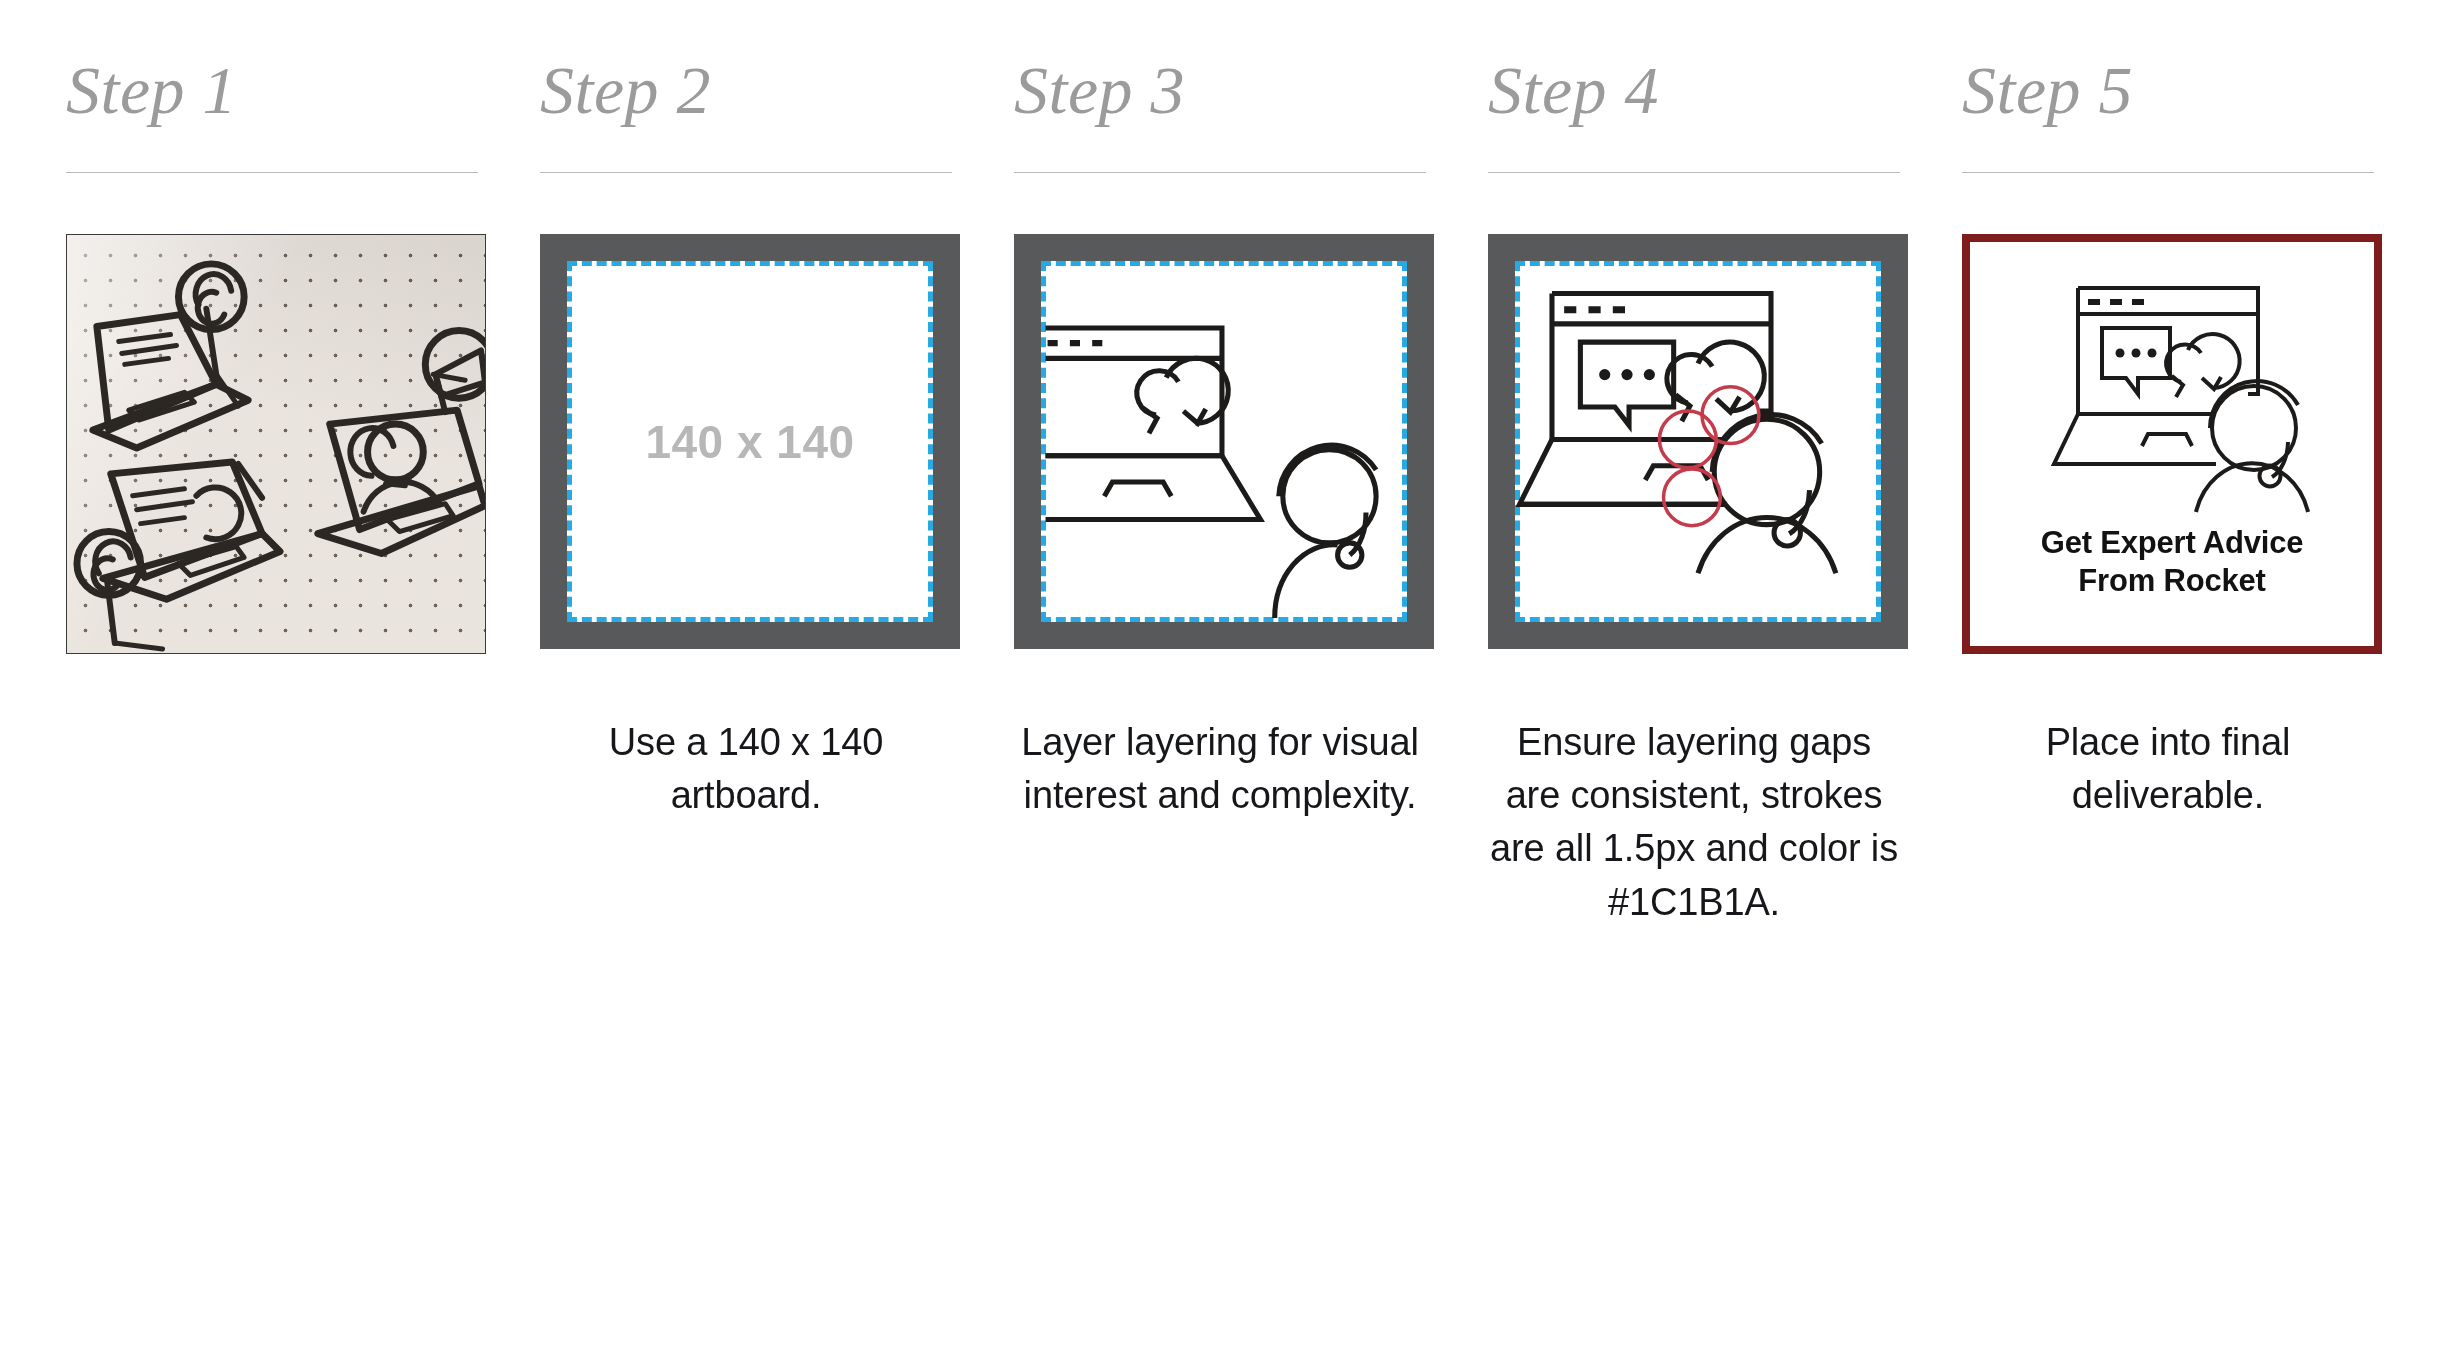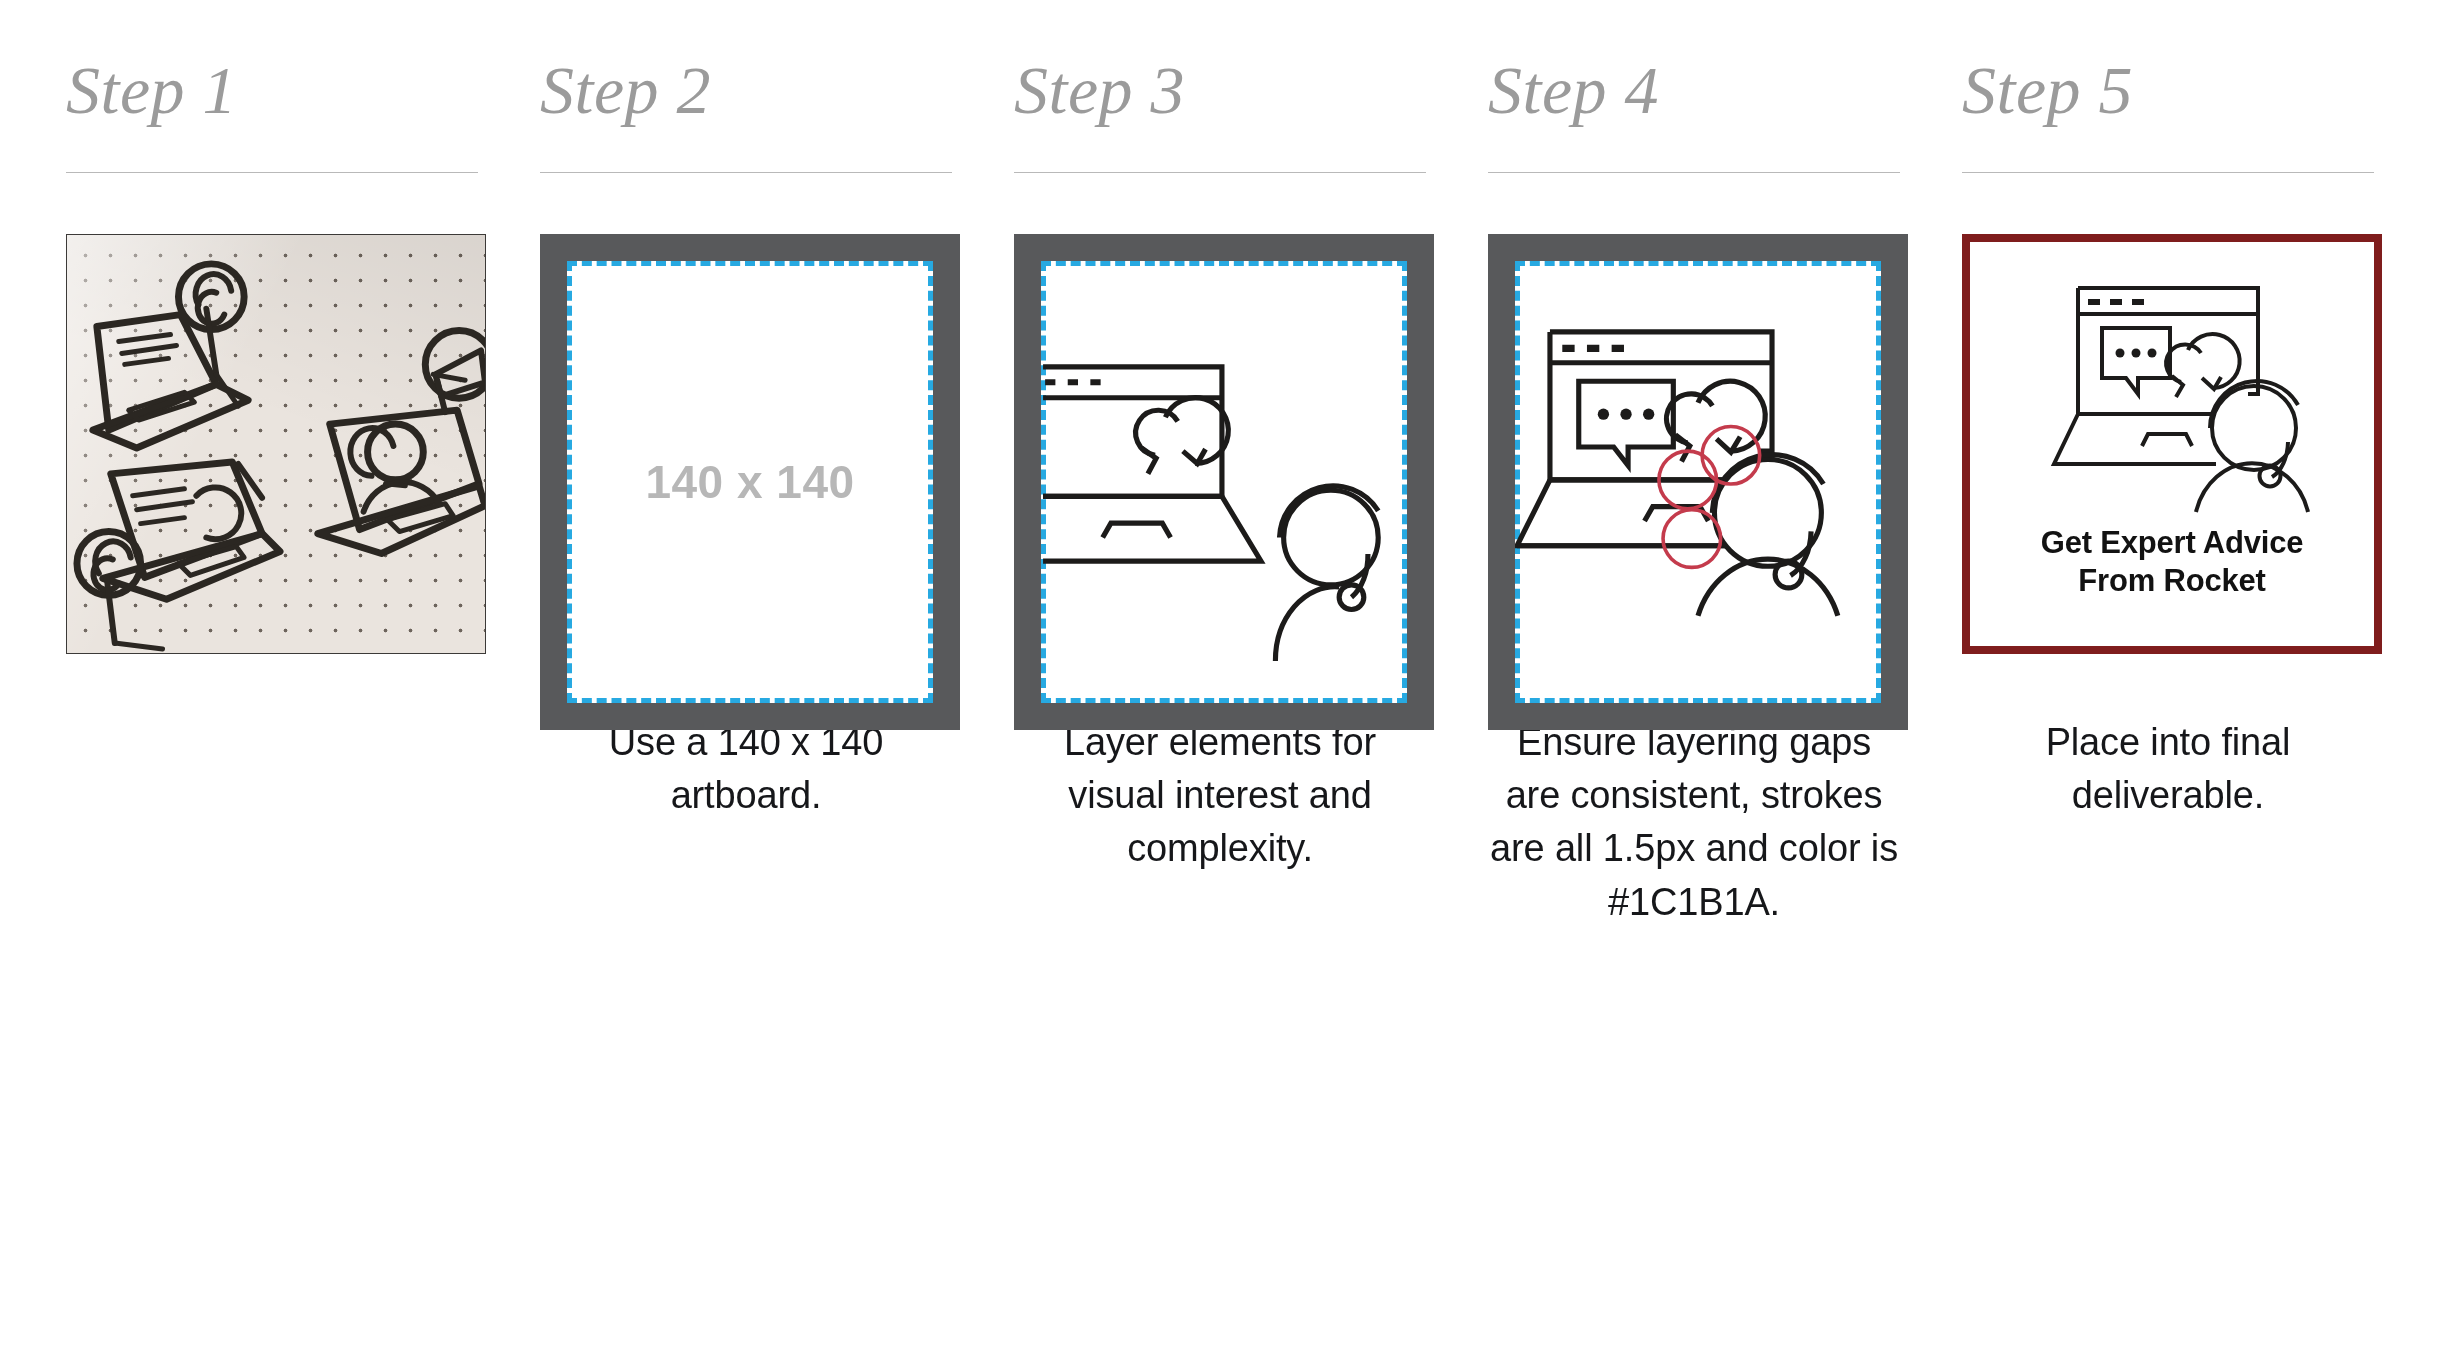--- a/index.html
+++ b/index.html
@@ -97,21 +97,21 @@
   .sketch-svg {
     position: absolute;
     inset: 0;
     width: 100%;
     height: 100%;
   }
 
   
   .artboard {
     width: 420px;
-    height: 496px;
+    height: 415px;
     box-sizing: border-box;
     background: #58595b;
     padding: 27px;
     position: relative;
   }
   .artboard-inner {
     width: 100%;
     height: 100%;
     background: #ffffff;
     box-sizing: border-box;
@@ -293,21 +293,21 @@
                 <path d="M232 232 a52 52 0 0 1 96 -26"></path>
                 <circle cx="302" cy="290" r="12"></circle>
                 <path d="M318 248 a30 46 0 0 1 -16 42"></path>
                 <path d="M228 352 a58 72 0 0 1 62 -72"></path>
               </g>
             </svg>
           </div>
         </div>
       </div>
       <div class="caption">
-        <p>Layer elements for visual interest and complexity.</p>
+        <p>Layer layering for visual interest and complexity.</p>
       </div>
     </div>
 
     <div class="col">
       <div class="step-title">Step 4</div>
       <div class="divider"></div>
       <div class="art-slot">
         <div class="artboard">
           <div class="artboard-inner">
             <svg class="icon-canvas" viewBox="0 0 356 356">

